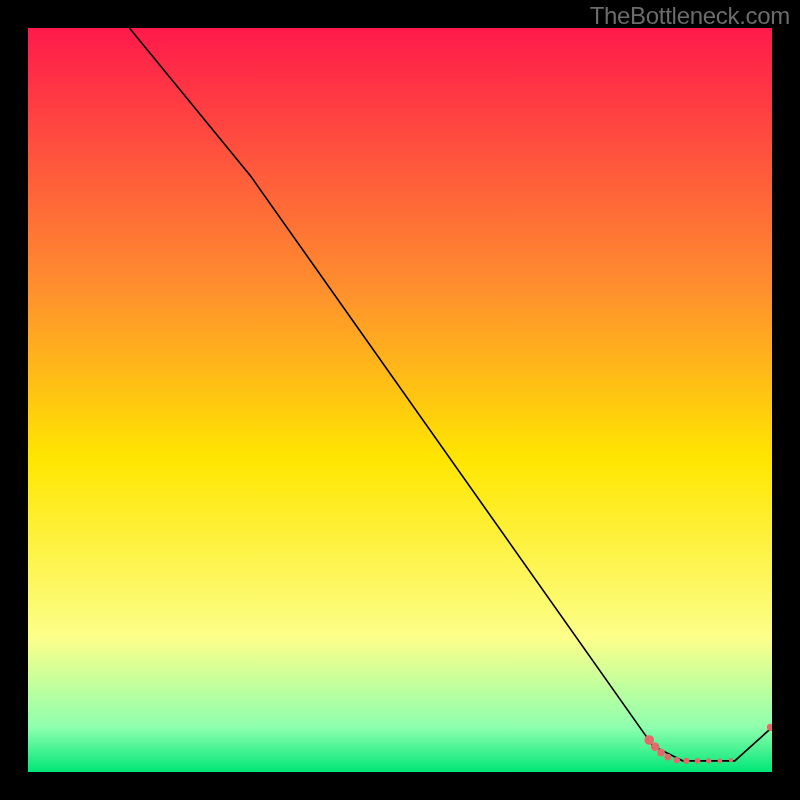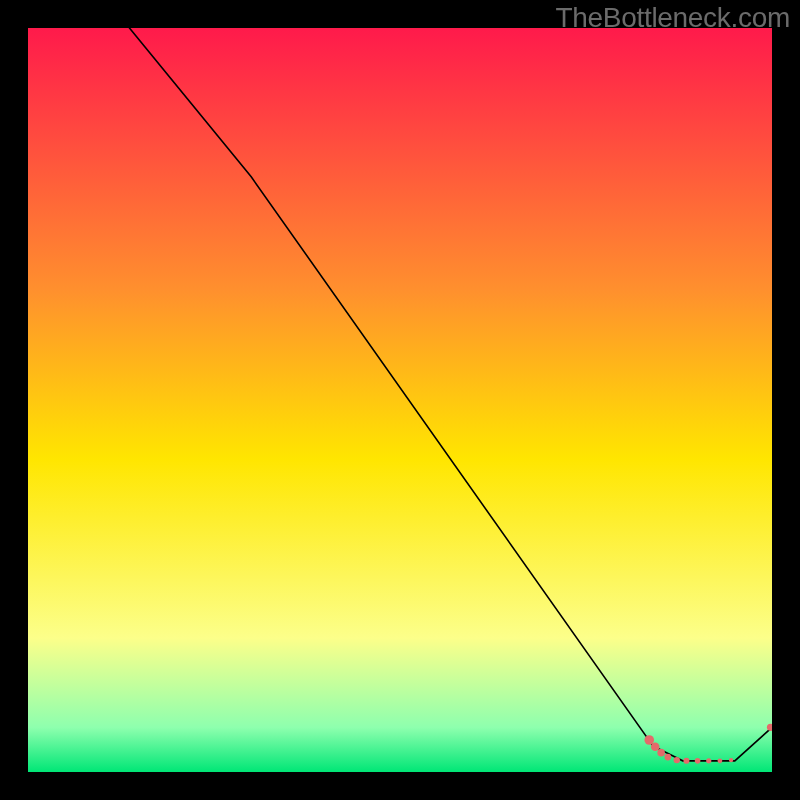--- a/index.html
+++ b/index.html
@@ -13,21 +13,21 @@
   .container {
     position: relative;
     width: 800px;
     height: 800px;
   }
   .attribution {
     position: absolute;
     top: 2px;
     right: 10px;
     font-family: Arial, Helvetica, sans-serif;
-    font-size: 28px;
+    font-size: 24px;
     color: #6b6b6b;
     letter-spacing: -0.3px;
     z-index: 3;
     text-align: right;
   }
   svg.chart {
     position: absolute;
     left: 28px;
     top: 28px;
     width: 744px;

